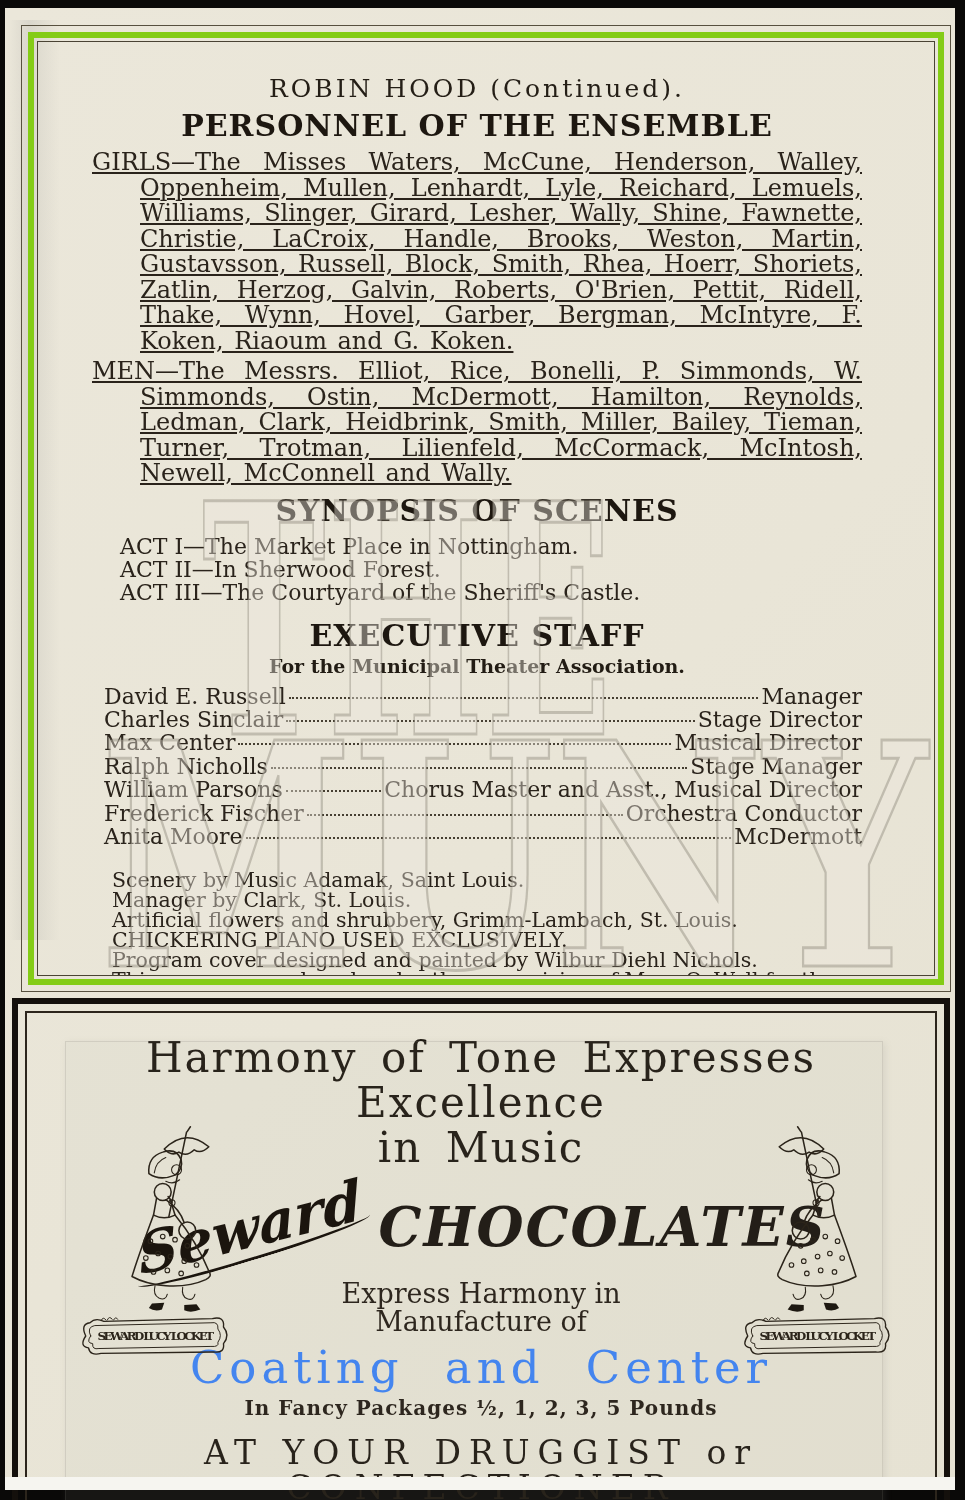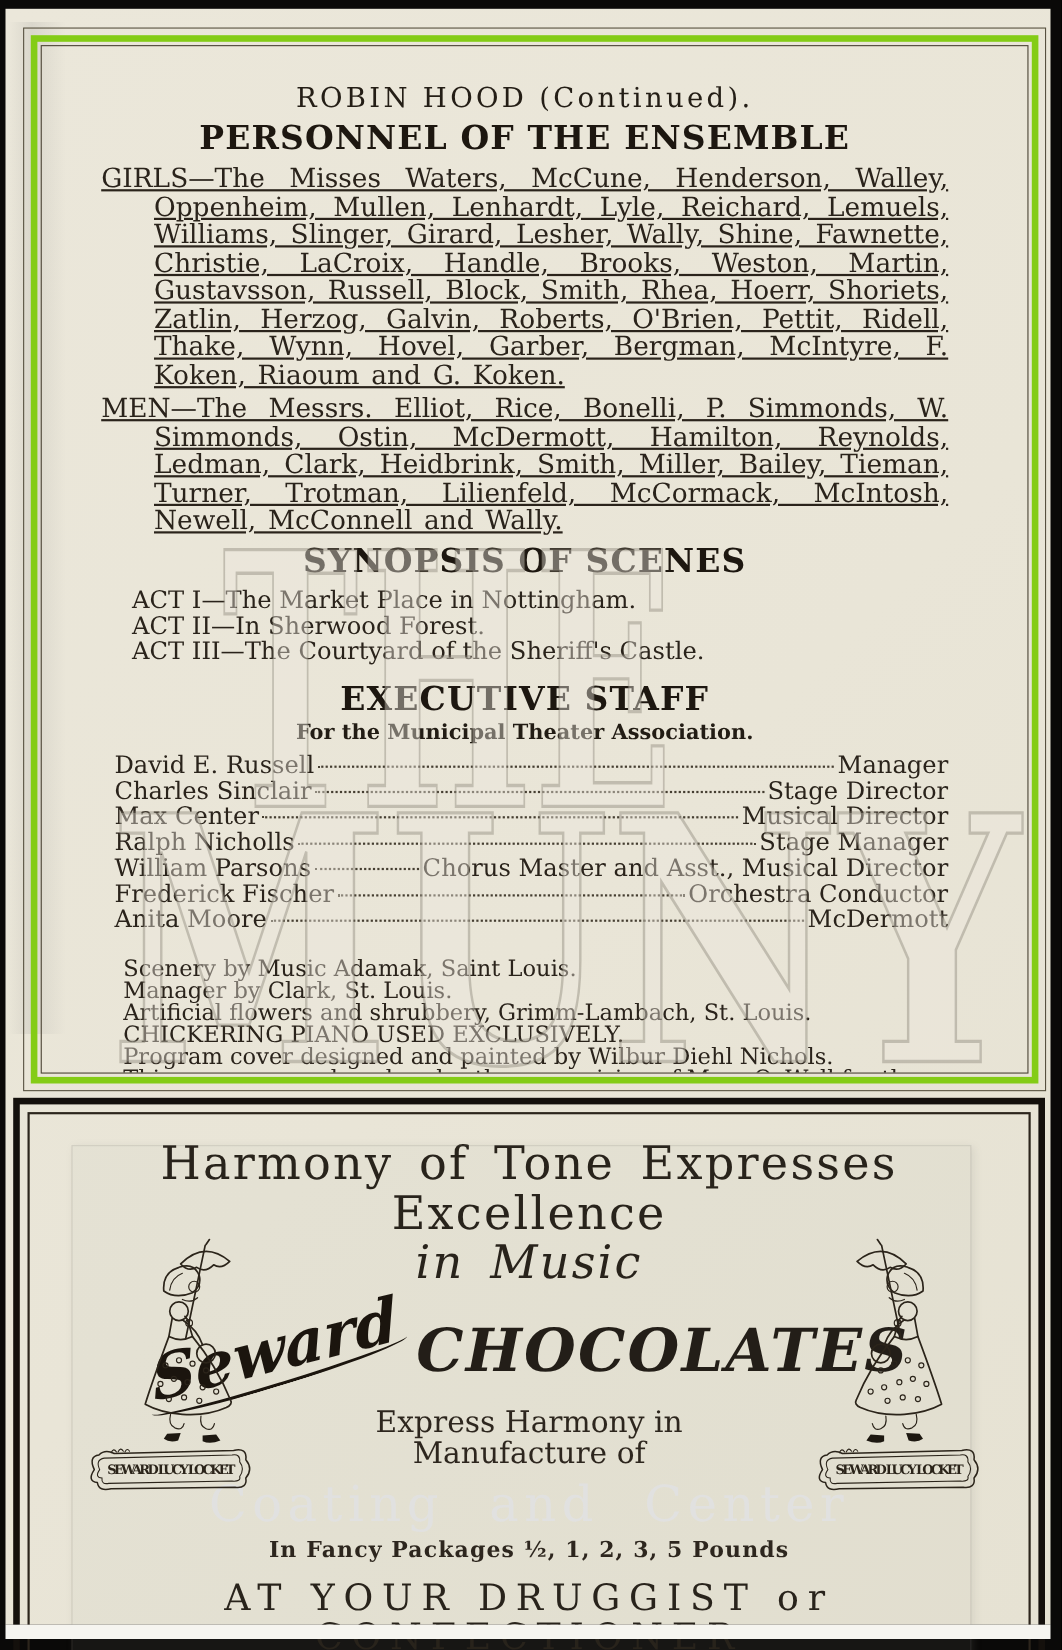--- a/index.html
+++ b/index.html
@@ -48,21 +48,21 @@
              border:1px solid rgba(120,118,110,0.18);
              background:rgba(178,178,172,0.08);box-shadow:2px 2px 7px rgba(130,128,120,0.15);}
   .ad-h1{margin-top:22px;font-size:42px;line-height:45px;letter-spacing:2px;word-spacing:8px;color:#1d1710;}
   .brand-row{display:flex;justify-content:center;align-items:center;gap:14px;height:106px;margin-top:4px;}
   .seward{display:inline-block;position:relative;font-size:56px;font-style:italic;font-weight:bold;
           transform:rotate(-14deg) skewX(-8deg);color:#1b150e;}
   .seward::after{content:"";position:absolute;left:-4px;bottom:0px;width:105%;height:16px;
                  border-bottom:3px solid #1b150e;border-radius:50%;transform:rotate(-3deg);}
   .chocolates{font-size:54px;font-weight:bold;font-style:italic;letter-spacing:2px;color:#17120c;}
   .tagline{font-size:27px;line-height:28px;color:#221b13;}
-  .product{margin-top:8px;font-size:45px;line-height:47px;letter-spacing:5px;word-spacing:22px;color:#e5e5e5;}
+  .product{margin-top:8px;font-size:45px;line-height:47px;letter-spacing:5px;word-spacing:22px;color:#3b82f6;}
   .packages{margin-top:5px;font-size:20px;font-weight:bold;letter-spacing:1px;color:#221b13;}
   .availability{margin-top:15px;font-size:33px;line-height:35px;letter-spacing:8px;color:#1d1710;}
 
   .fig-block{position:absolute;width:170px;z-index:5;}
   .fig-left{left:58px;top:122px;}
   .fig-right{right:46px;top:122px;}
   .fig-block svg{display:block;}
   svg.figure{width:150px;height:192px;margin-left:34px;}
   .fig-right svg.figure{transform:scaleX(-1);margin-left:0;margin-right:34px;}
   svg.banner{width:160px;height:44px;margin-top:-4px;}
@@ -150,21 +150,21 @@
         </div>
       </div>
     </div>
   </div>
 
   <div class="ad-box">
     <div class="ad-inner">
       <div class="ad-emboss"></div>
 
       <div class="ad-h1">Harmony of Tone Expresses Excellence</div>
-      <div class="ad-h1" style="margin-top:0;font-style:italic;">in Music</div>
+      <div class="ad-h1" style="margin-top:0;">in Music</div>
 
       <div class="brand-row">
         <span class="seward">Seward</span>
         <span class="chocolates">CHOCOLATES</span>
       </div>
 
       <div class="tagline">Express Harmony in</div>
       <div class="tagline">Manufacture of</div>
 
       <div class="product">Coating and Center</div>

